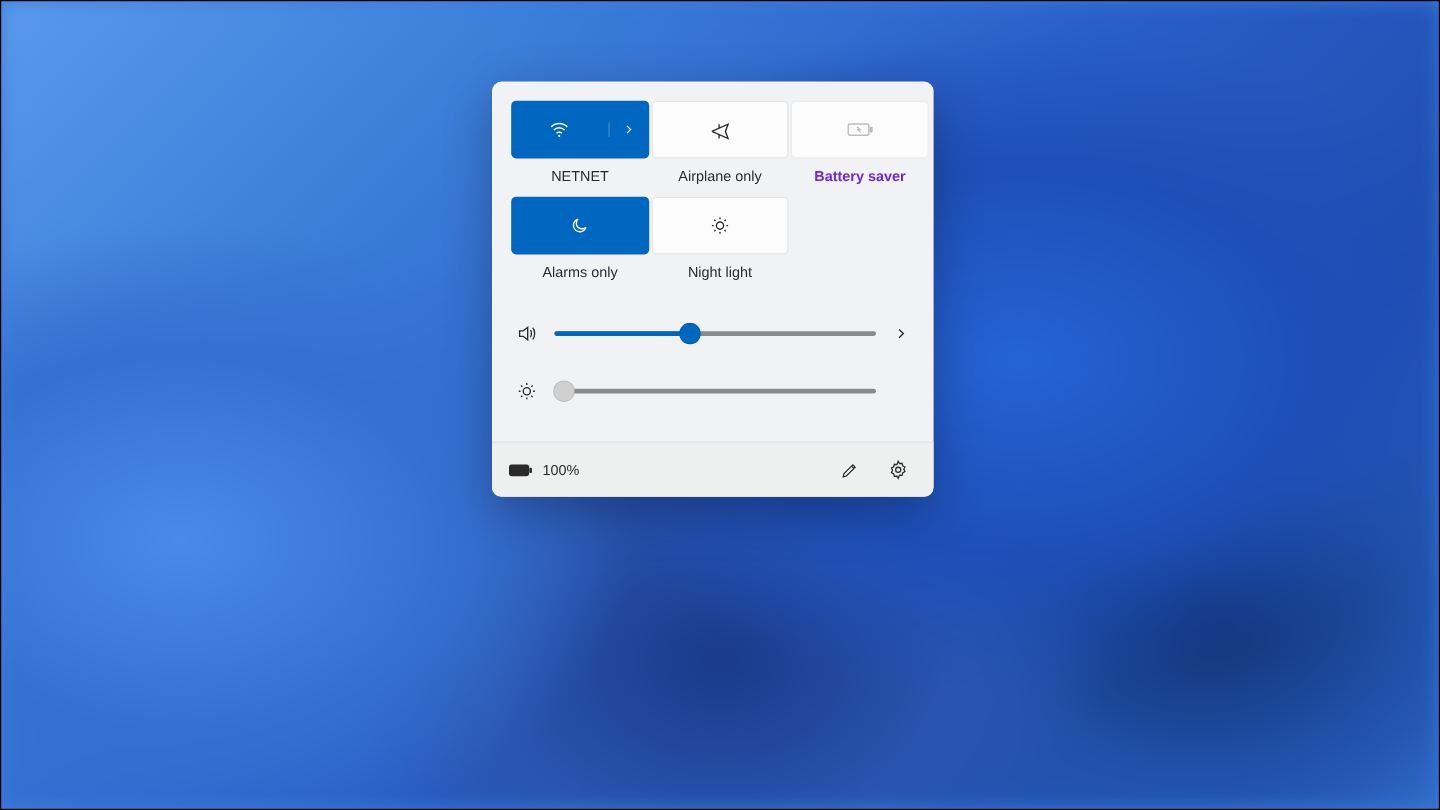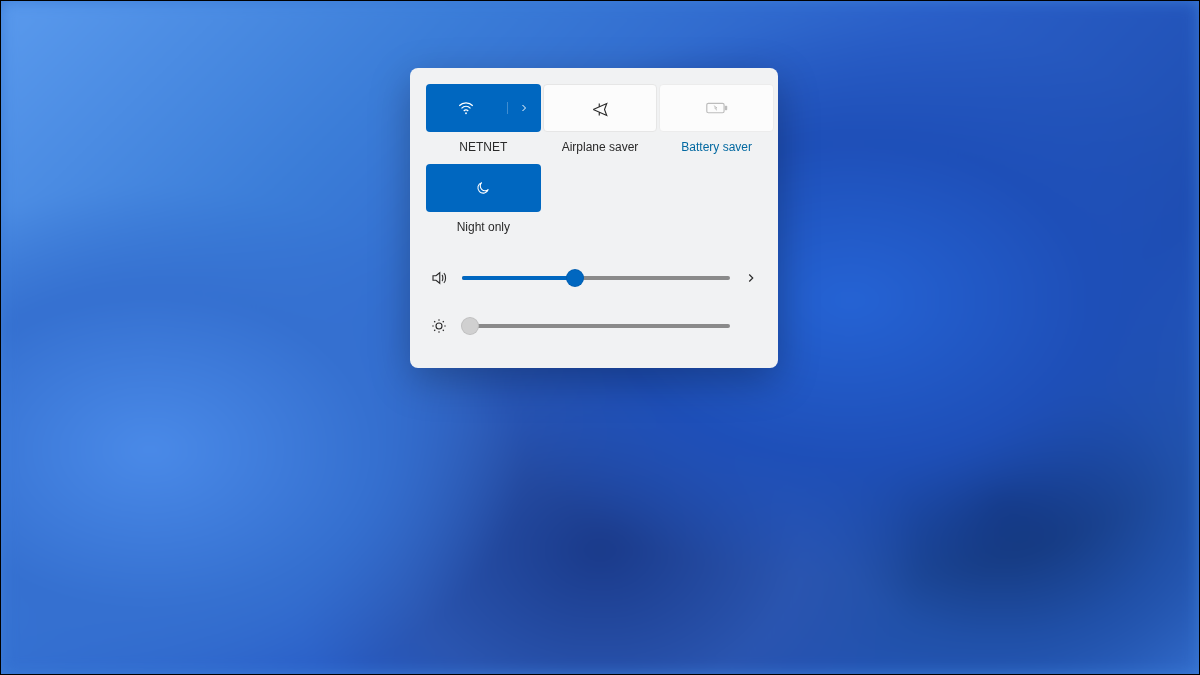--- a/index.html
+++ b/index.html
@@ -54,21 +54,21 @@
       position: relative;
     }
     .tile.on { background: #0067c0; color: #fff; }
     .tile.off { background: #fcfcfc; border: 1px solid #e6e6e6; color: #2a2a2a; }
     .tile.disabled { background: #fcfcfc; border: 1px solid #ececec; color: #bcbcbc; cursor: default; }
     .tile.split { display: flex; padding: 0; }
     .tile.split .main { flex: 1; display:flex; align-items:center; justify-content:center; }
     .tile.split .expand { width: 34px; display:flex; align-items:center; justify-content:center; border-left: 1px solid rgba(255,255,255,0.25); }
     .tile.off .inline-expand { margin-left: 6px; }
     .tile-label { font-size: 12px; color: #2a2a2a; text-align:center; }
-    .tile-label.dim { color: #0369a1; }
+    .tile-label.dim { color: #6d28d9; font-weight: bold; }
     .sliders { padding: 10px 20px 18px 20px; }
     .slider-row {
       display: flex;
       align-items: center;
       gap: 14px;
       height: 48px;
     }
     .slider-track {
       flex: 1;
       height: 4px;
@@ -134,44 +134,53 @@
       <div class="tile-label">NETNET</div>
     </div>
 
 
     <div class="tile-wrap">
       <div class="tile off">
         <svg width="18" height="18" viewBox="0 0 24 24" fill="none" stroke="#2a2a2a" stroke-width="1.5">
           <path d="M3 14 L21 6 L18 14 L21 22 L3 14 M11 10.3 L11 6 M11 17.7 L11 22"></path>
         </svg>
       </div>
-      <div class="tile-label">Airplane saver</div>
+      <div class="tile-label">Airplane only</div>
     </div>
 
     <div class="tile-wrap">
       <div class="tile disabled">
         <svg width="22" height="14" viewBox="0 0 28 16" fill="none" stroke="#bcbcbc" stroke-width="1.5">
           <rect x="1" y="2" width="22" height="12" rx="2"></rect>
           <rect x="24" y="5" width="3" height="6" rx="1" fill="#bcbcbc" stroke="none"></rect>
           <path d="M10 5 L14 8 L11 8 L14 11" stroke-width="1.2"></path>
         </svg>
       </div>
       <div class="tile-label dim">Battery saver</div>
     </div>
 
     <div class="tile-wrap">
       <div class="tile on">
         <svg width="16" height="16" viewBox="0 0 24 24" fill="none" stroke="white" stroke-width="1.6">
           <path d="M20 14 A8 8 0 1 1 10 4 A6 6 0 0 0 20 14 Z"></path>
         </svg>
       </div>
-      <div class="tile-label">Night only</div>
-    </div>
-
-
+      <div class="tile-label">Alarms only</div>
+    </div>
+
+
+    <div class="tile-wrap">
+      <div class="tile off">
+        <svg width="18" height="18" viewBox="0 0 24 24" fill="none" stroke="#2a2a2a" stroke-width="1.5">
+          <circle cx="12" cy="12" r="4"></circle>
+          <path d="M12 3v2M12 19v2M3 12h2M19 12h2M5.6 5.6l1.4 1.4M17 17l1.4 1.4M5.6 18.4l1.4-1.4M17 7l1.4-1.4"></path>
+        </svg>
+      </div>
+      <div class="tile-label">Night light</div>
+    </div>
 
   </div>
 
   <div class="sliders">
 
     <div class="slider-row">
       <svg width="18" height="18" viewBox="0 0 24 24" fill="none" stroke="#2a2a2a" stroke-width="1.5">
         <path d="M4 9v6h4l5 4V5L8 9H4z"></path>
         <path d="M16 8c1.5 1.2 1.5 6.8 0 8M18.5 5.5c3 2.5 3 10.5 0 13"></path>
       </svg>
@@ -192,15 +201,34 @@
         <path d="M12 3v2M12 19v2M3 12h2M19 12h2M5.6 5.6l1.4 1.4M17 17l1.4 1.4M5.6 18.4l1.4-1.4M17 7l1.4-1.4"></path>
       </svg>
       <div class="slider-track">
         <div class="slider-fill" style="width:3%"></div>
         <div class="slider-thumb off" style="left:3%"></div>
       </div>
       <span style="width:14px"></span>
     </div>
   </div>
 
+  <div class="footer">
+    <svg width="20" height="12" viewBox="0 0 28 16" fill="none" stroke="#2a2a2a" stroke-width="1.5">
+      <rect x="1" y="2" width="22" height="12" rx="2" fill="#2a2a2a"></rect>
+      <rect x="24" y="5" width="3" height="6" rx="1" fill="#2a2a2a" stroke="none"></rect>
+    </svg>
+    <span class="txt">100%</span>
+    <div class="spacer"></div>
+    <div class="icon-btn">
+      <svg width="16" height="16" viewBox="0 0 24 24" fill="none" stroke="#2a2a2a" stroke-width="1.5">
+        <path d="M4 20l4-1 11-11-3-3L5 16l-1 4zM14 6l3 3"></path>
+      </svg>
+    </div>
+    <div class="icon-btn">
+      <svg width="17" height="17" viewBox="0 0 24 24" fill="none" stroke="#2a2a2a" stroke-width="1.5">
+        <circle cx="12" cy="12" r="3"></circle>
+        <path d="M12 2l1.5 2.6 3-0.3 0.8 2.9 2.6 1.5-1.3 2.7 1.3 2.7-2.6 1.5-0.8 2.9-3-0.3L12 22l-1.5-2.6-3 0.3-0.8-2.9L4.1 15.3l1.3-2.7-1.3-2.7 2.6-1.5 0.8-2.9 3 0.3L12 2z"></path>
+      </svg>
+    </div>
+  </div>
 </div>
 
 <div class="frame-border"></div>
 
 </body></html>

